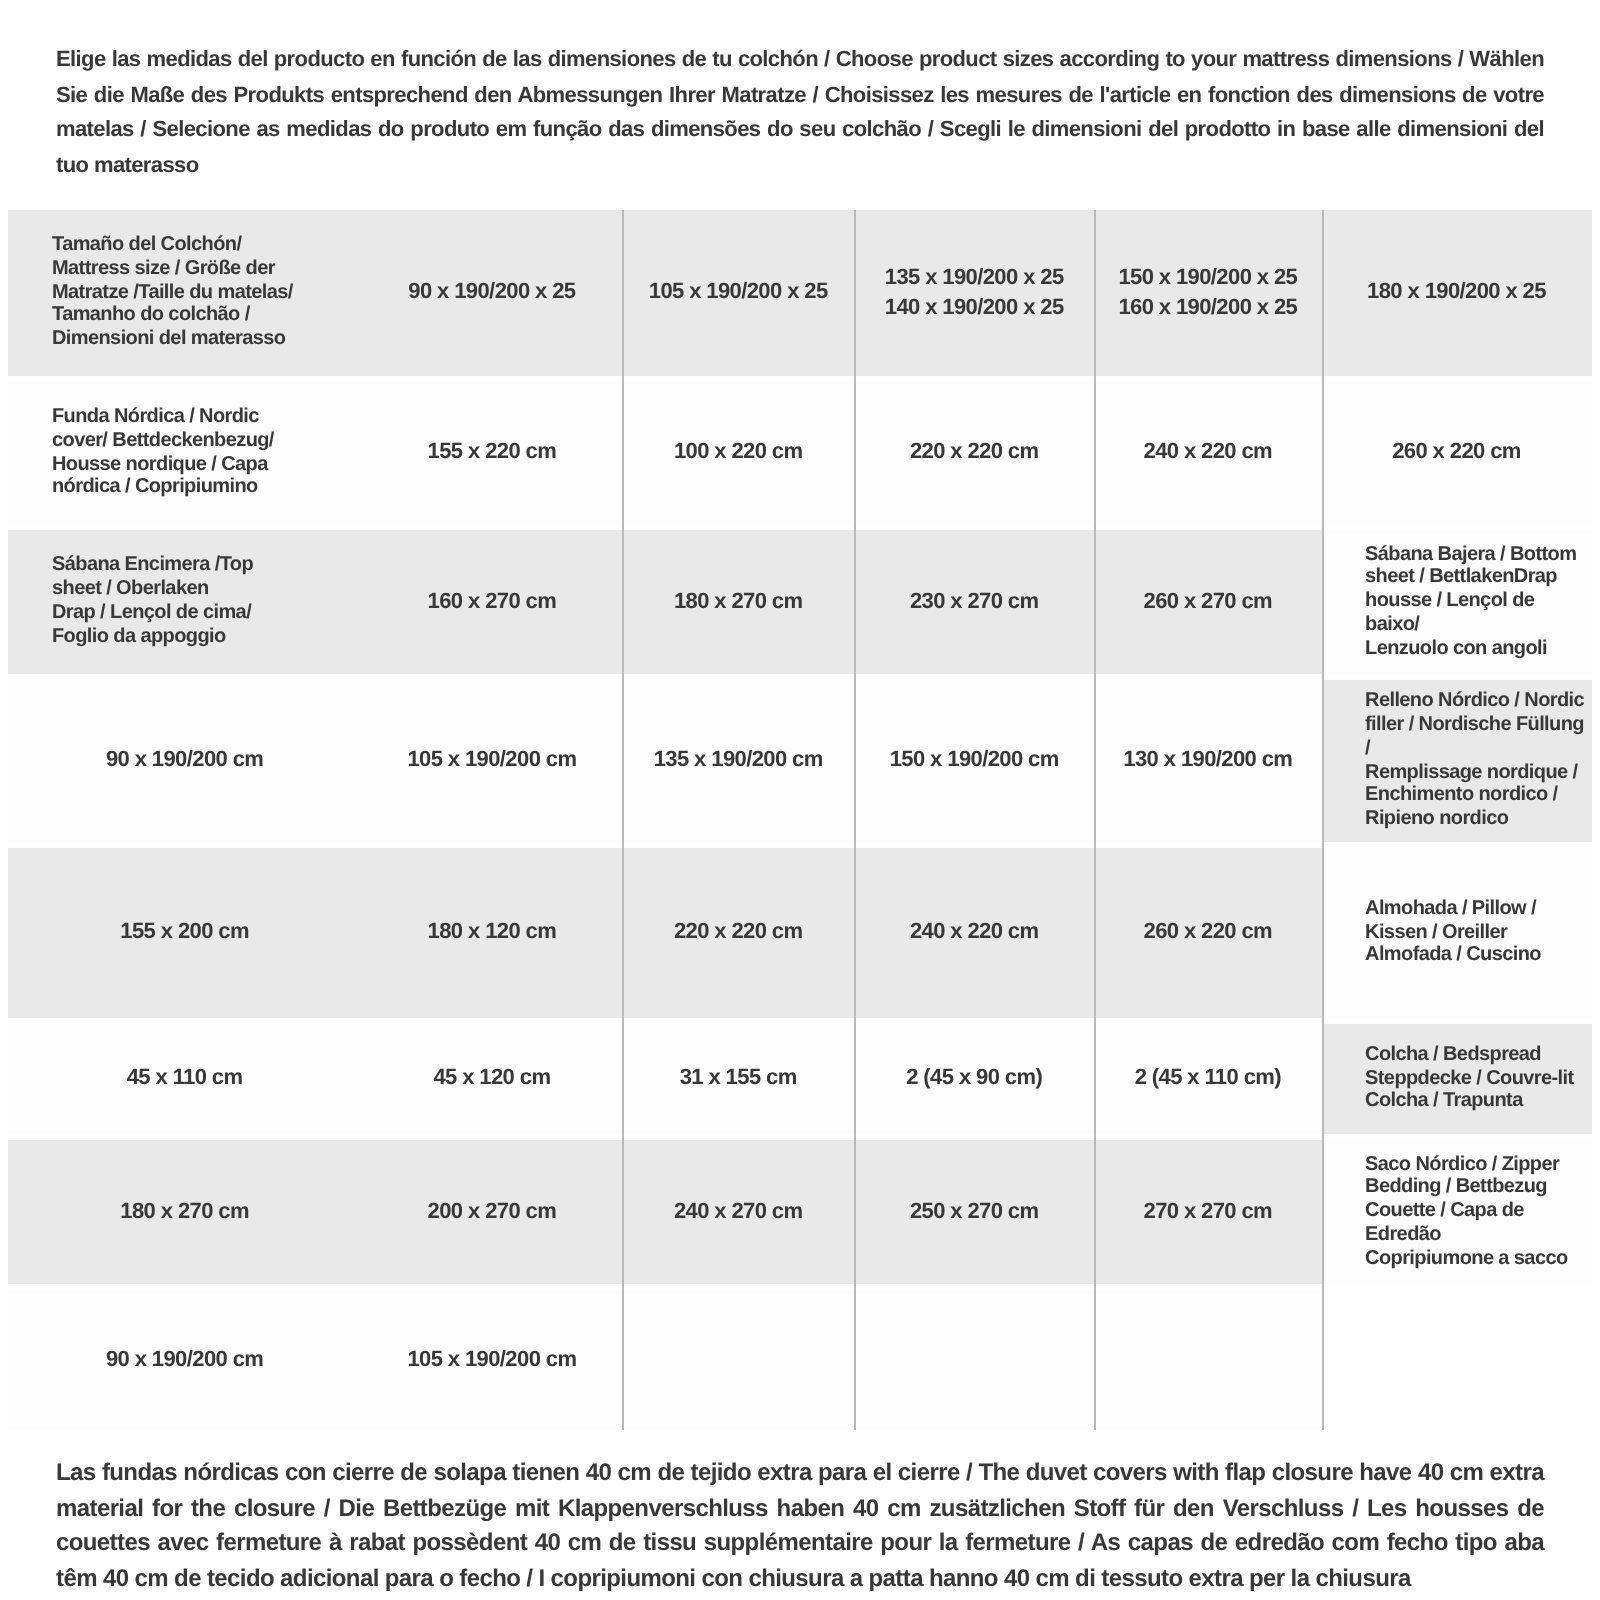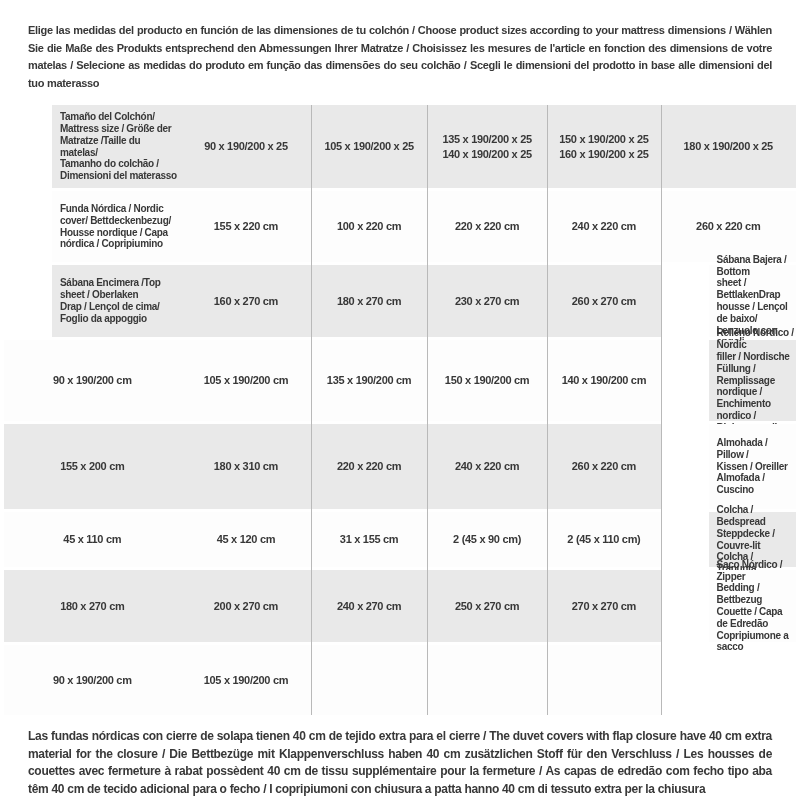--- a/index.html
+++ b/index.html
@@ -36,22 +36,22 @@
   }
   .cell{
     display:flex;align-items:center;justify-content:center;
     background:var(--plain);
     font-weight:bold;color:var(--txt);
     white-space:pre-line;
   }
   .cell.g{background:var(--stripe);}
   .cell.label{
     justify-content:flex-start;text-align:left;
-    padding-left:8px;padding-right:2px;
-    font-size:10px;line-height:1.18;letter-spacing:-0.3px;margin-left:48px;
+    padding-left:22px;padding-right:2px;
+    font-size:10px;line-height:1.18;letter-spacing:-0.3px;
   }
   .cell.value{
     text-align:center;
     font-size:11px;line-height:1.35;letter-spacing:-0.3px;
   }
   .vline{
     position:absolute;top:0;bottom:0;width:1px;
     background:var(--divider);z-index:5;
   }
   .vline.d1{left:38.8%;}
@@ -105,29 +105,29 @@
     <div class="cell value g">260 x 270 cm</div>
 
     <div class="cell label">Sábana Bajera / Bottom
 sheet / BettlakenDrap
 housse / Lençol de baixo/
 Lenzuolo con angoli</div>
     <div class="cell value">90 x 190/200 cm</div>
     <div class="cell value">105 x 190/200 cm</div>
     <div class="cell value">135 x 190/200 cm</div>
     <div class="cell value">150 x 190/200 cm</div>
-    <div class="cell value">140 x 190/200 cm</div>
+    <div class="cell value">130 x 190/200 cm</div>
 
     <div class="cell label g">Relleno Nórdico / Nordic
 filler / Nordische Füllung /
 Remplissage nordique /
 Enchimento nordico /
 Ripieno nordico</div>
     <div class="cell value g">155 x 200 cm</div>
-    <div class="cell value g">180 x 310 cm</div>
+    <div class="cell value g">180 x 120 cm</div>
     <div class="cell value g">220 x 220 cm</div>
     <div class="cell value g">240 x 220 cm</div>
     <div class="cell value g">260 x 220 cm</div>
 
     <div class="cell label">Almohada / Pillow /
 Kissen / Oreiller
 Almofada / Cuscino</div>
     <div class="cell value">45 x 110 cm</div>
     <div class="cell value">45 x 120 cm</div>
     <div class="cell value">31 x 155 cm</div>

